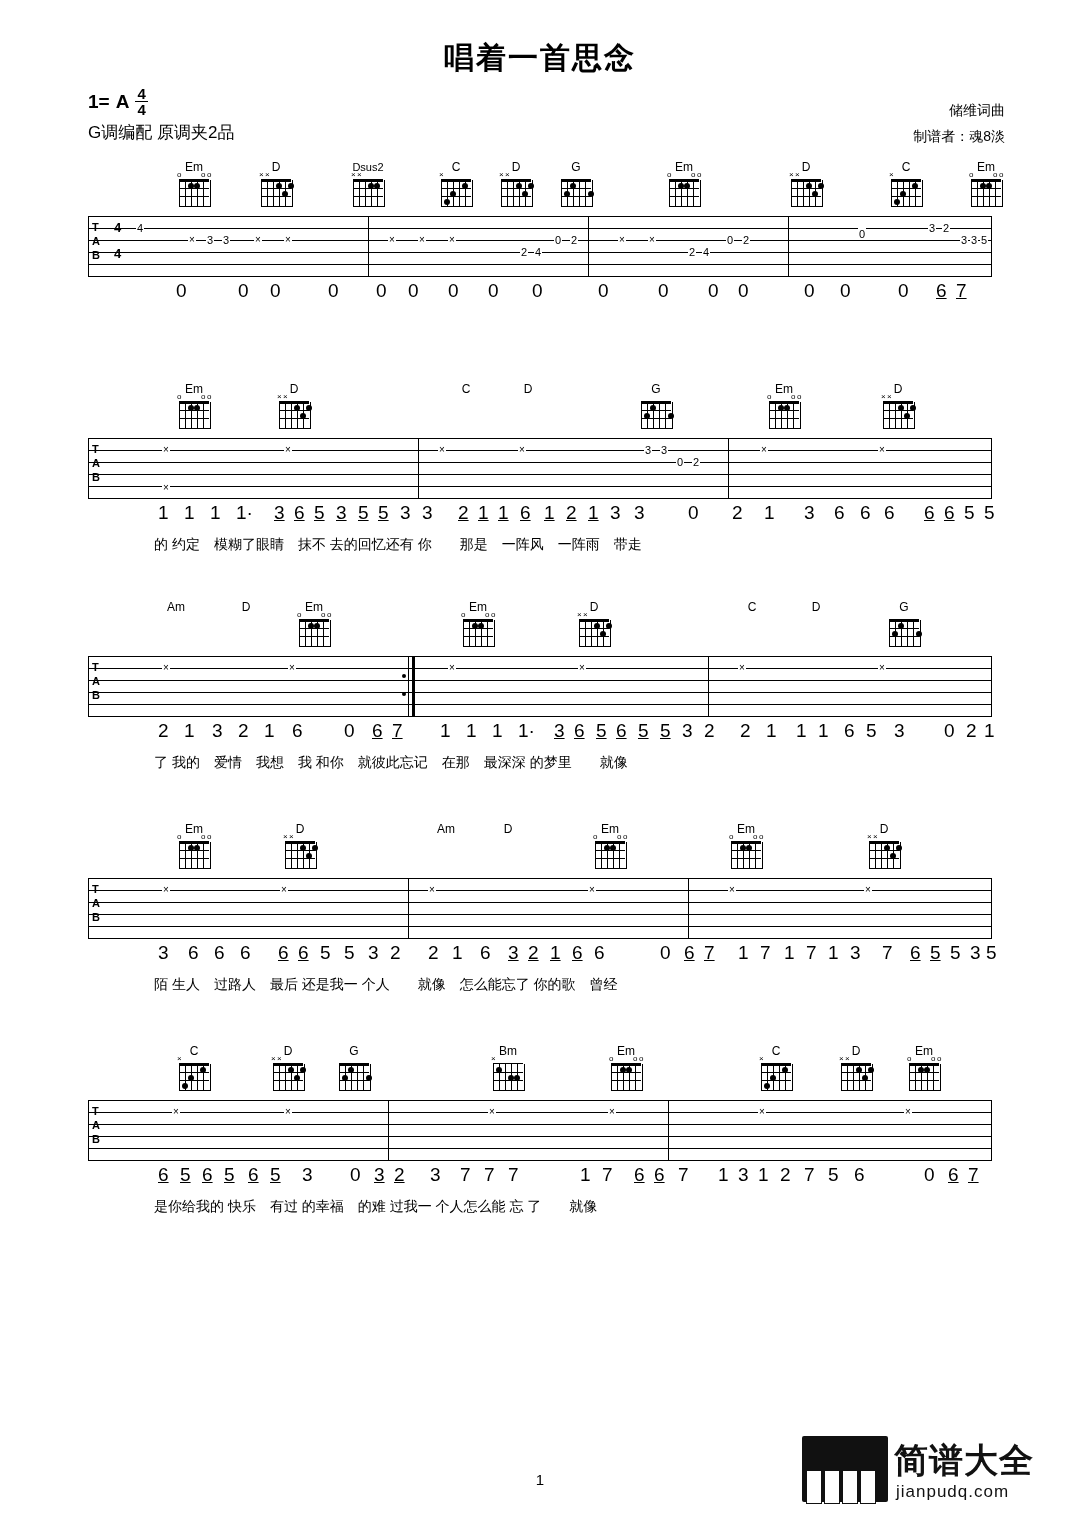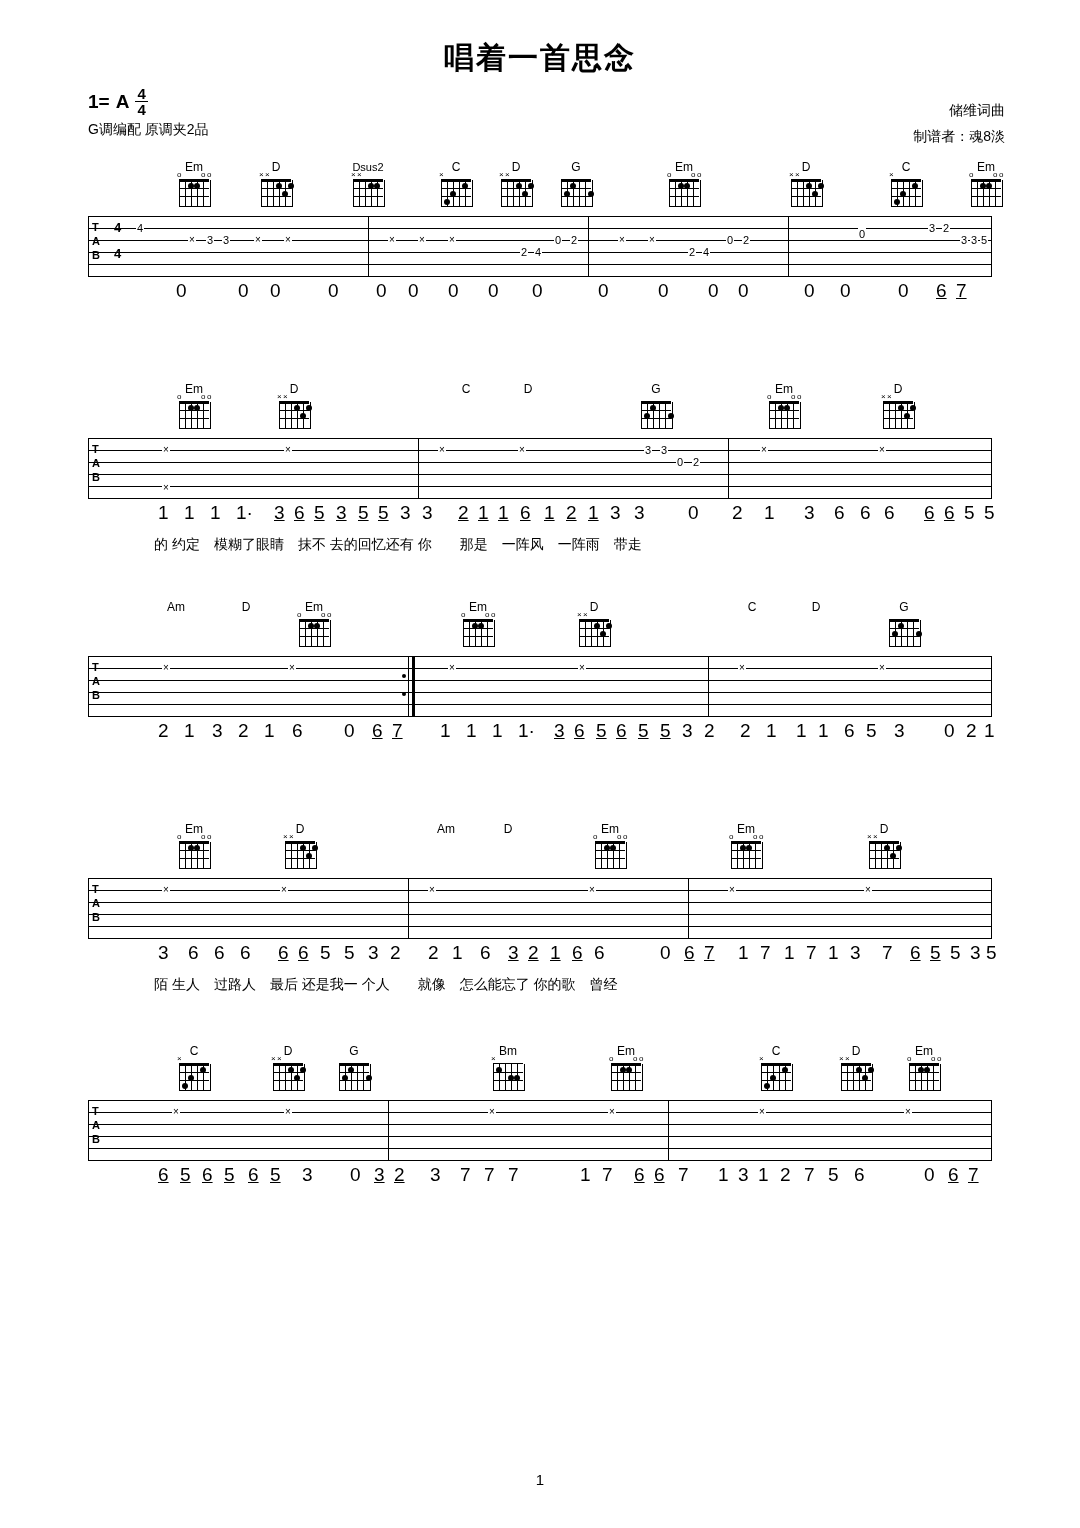--- a/index.html
+++ b/index.html
@@ -25,21 +25,21 @@
   }
   .keyline{
     position:absolute;top:86px;left:88px;
     font-size:19px;font-weight:bold;
     display:flex;align-items:center;gap:6px;
   }
   .frac{display:inline-flex;flex-direction:column;align-items:center;
     line-height:1.02;font-size:15px;font-weight:bold;}
   .frac .num{border-bottom:1.5px solid #000;padding:0 2px;}
   .arr{
-    position:absolute;top:121px;left:88px;font-size:14px;
+    position:absolute;top:121px;left:88px;font-size:17px;
   }
   .credit1{position:absolute;top:102px;right:75px;font-size:14px;}
   .credit2{position:absolute;top:128px;right:75px;font-size:14px;}
 
   
   .system{position:absolute;left:88px;width:904px;}
 
   .chordrow{position:relative;height:56px;}
   .chord{position:absolute;top:0;}
   .chord .cname{font-size:12px;text-align:center;height:14px;line-height:14px;}
@@ -655,20 +655,23 @@
         <span class="n" style="left:678px;">1</span>
       <span class="n" style="left:708px;">1</span>
         <span class="n" style="left:730px;">1</span>
       <span class="n" style="left:756px;">6</span>
         <span class="n" style="left:778px;">5</span>
       <span class="n" style="left:806px;">3</span>
       <span class="n" style="left:856px;">0</span>
         <span class="n" style="left:878px;">2</span>
       <span class="n" style="left:896px;">1</span>
     </div>
+    <div class="lyrics">
+      <span class="w" style="left:66px;">了 我的　爱情　我想　我 和你　就彼此忘记　在那　最深深 的梦里　　就像</span>
+    </div>
   </div>
 
   <div class="system" style="top:822px;">
     <div class="chordrow">
       <div class="chord" style="left:78px;width:56px;">
         <div class="cname">Em</div>
         <div class="dia">
           <div class="nut"></div>
             <div class="grid" style="border-top:none;"></div>
           <div class="v" style="left:12px;"></div>
@@ -1013,18 +1016,31 @@
         <span class="n" style="left:650px;">3</span>
       <span class="n" style="left:670px;">1</span>
         <span class="n" style="left:692px;">2</span>
       <span class="n" style="left:716px;">7</span>
         <span class="n" style="left:740px;">5</span>
       <span class="n" style="left:766px;">6</span>
       <span class="n" style="left:836px;">0</span>
       <span class="n" style="left:860px;text-decoration:underline;">6</span>
       <span class="n" style="left:880px;text-decoration:underline;">7</span>
     </div>
+    <div class="lyrics">
+      <span class="w" style="left:66px;">是你给我的 快乐　有过 的幸福　的难 过我一 个人怎么能 忘 了　　就像</span>
+    </div>
   </div>
 
   <div class="pagenum">1</div>
 
+  <div class="logo">
+    <div class="keys">
+      <div class="wk" style="left:4px;"></div>
+      <div class="wk" style="left:22px;"></div>
+      <div class="wk" style="left:40px;"></div>
+      <div class="wk" style="left:58px;"></div>
+    </div>
+    <div class="txt">简谱大全</div>
+    <div class="sub">jianpudq.com</div>
+  </div>
 
 </div>
 
 </body></html>

